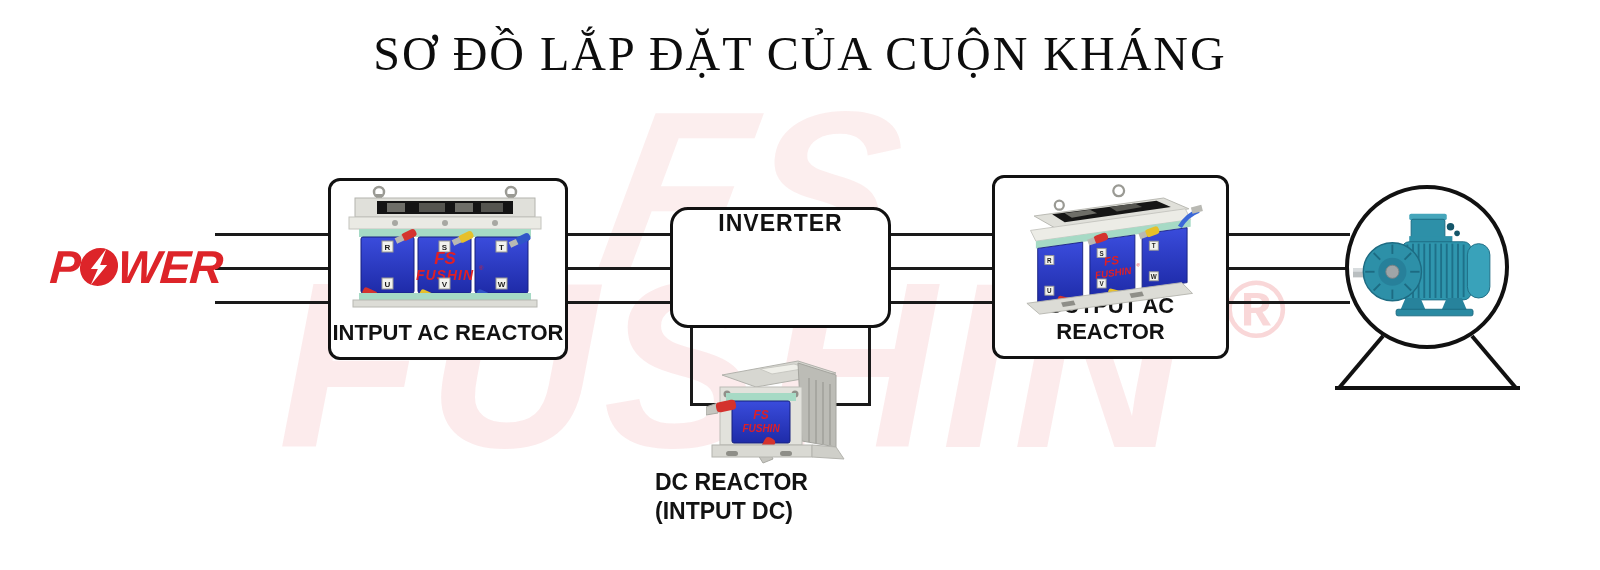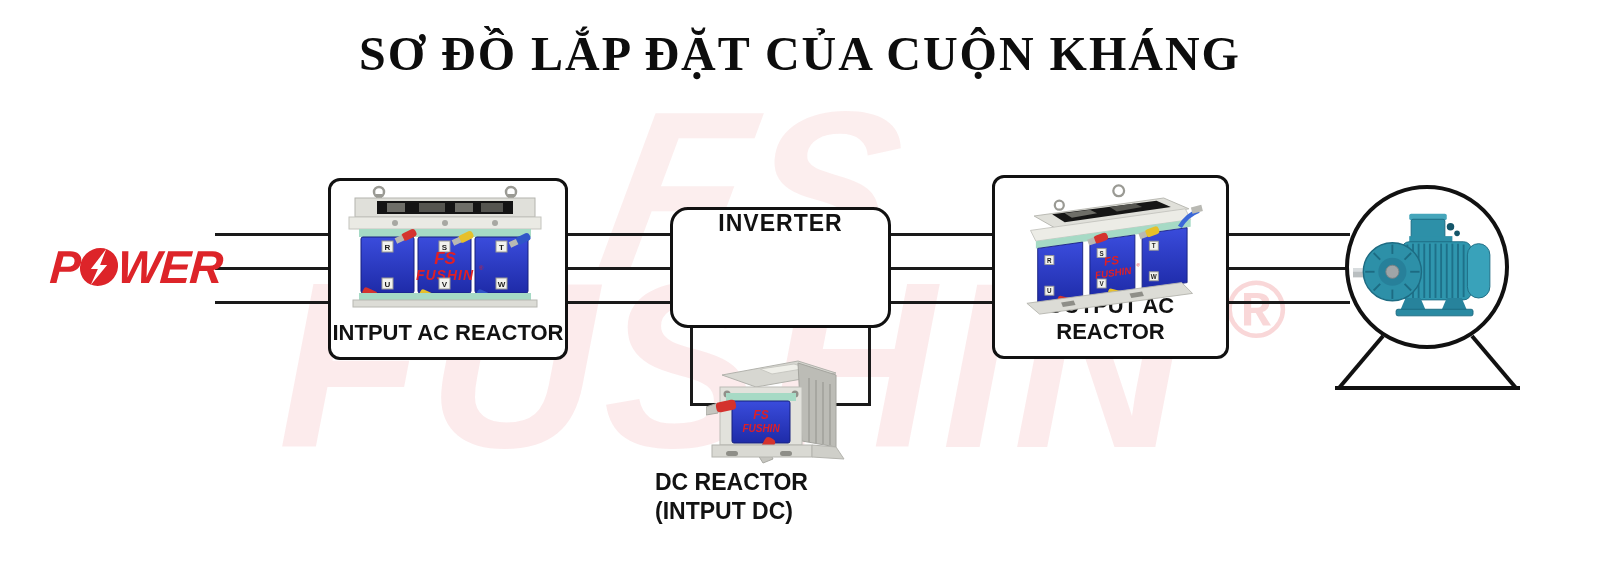--- a/index.html
+++ b/index.html
@@ -1,20 +1,20 @@
 <!DOCTYPE html>
 <html><head>
 <meta charset="utf-8">
 <style>
   html,body{margin:0;padding:0;background:#ffffff;}
   .stage{position:relative;width:1600px;height:570px;background:#fff;overflow:hidden;
          font-family:"Liberation Sans","DejaVu Sans",sans-serif;}
   
   .title{position:absolute;top:26px;left:0;width:100%;text-align:center;
-         font-family:"Liberation Serif","DejaVu Serif",serif;font-weight:700;
+         font-family:"Liberation Serif","DejaVu Serif",serif;font-weight:400;
          font-size:48px;letter-spacing:2px;color:#0d0d0d;z-index:2;}
   
   .wm{position:absolute;inset:0;z-index:0;overflow:hidden;pointer-events:none;}
   .wm-mark{position:absolute;left:608px;top:78px;font-style:italic;font-weight:900;
            font-size:225px;line-height:1;color:rgba(221,36,41,0.08);transform:skewX(-10deg);}
   .wm-name{position:absolute;left:278px;top:248px;font-style:italic;font-weight:900;
            font-size:235px;line-height:1;letter-spacing:6px;color:rgba(221,36,41,0.09);}
   .wm-reg{position:absolute;left:1226px;top:262px;font-size:82px;font-weight:700;
           color:rgba(221,36,41,0.18);}
   

